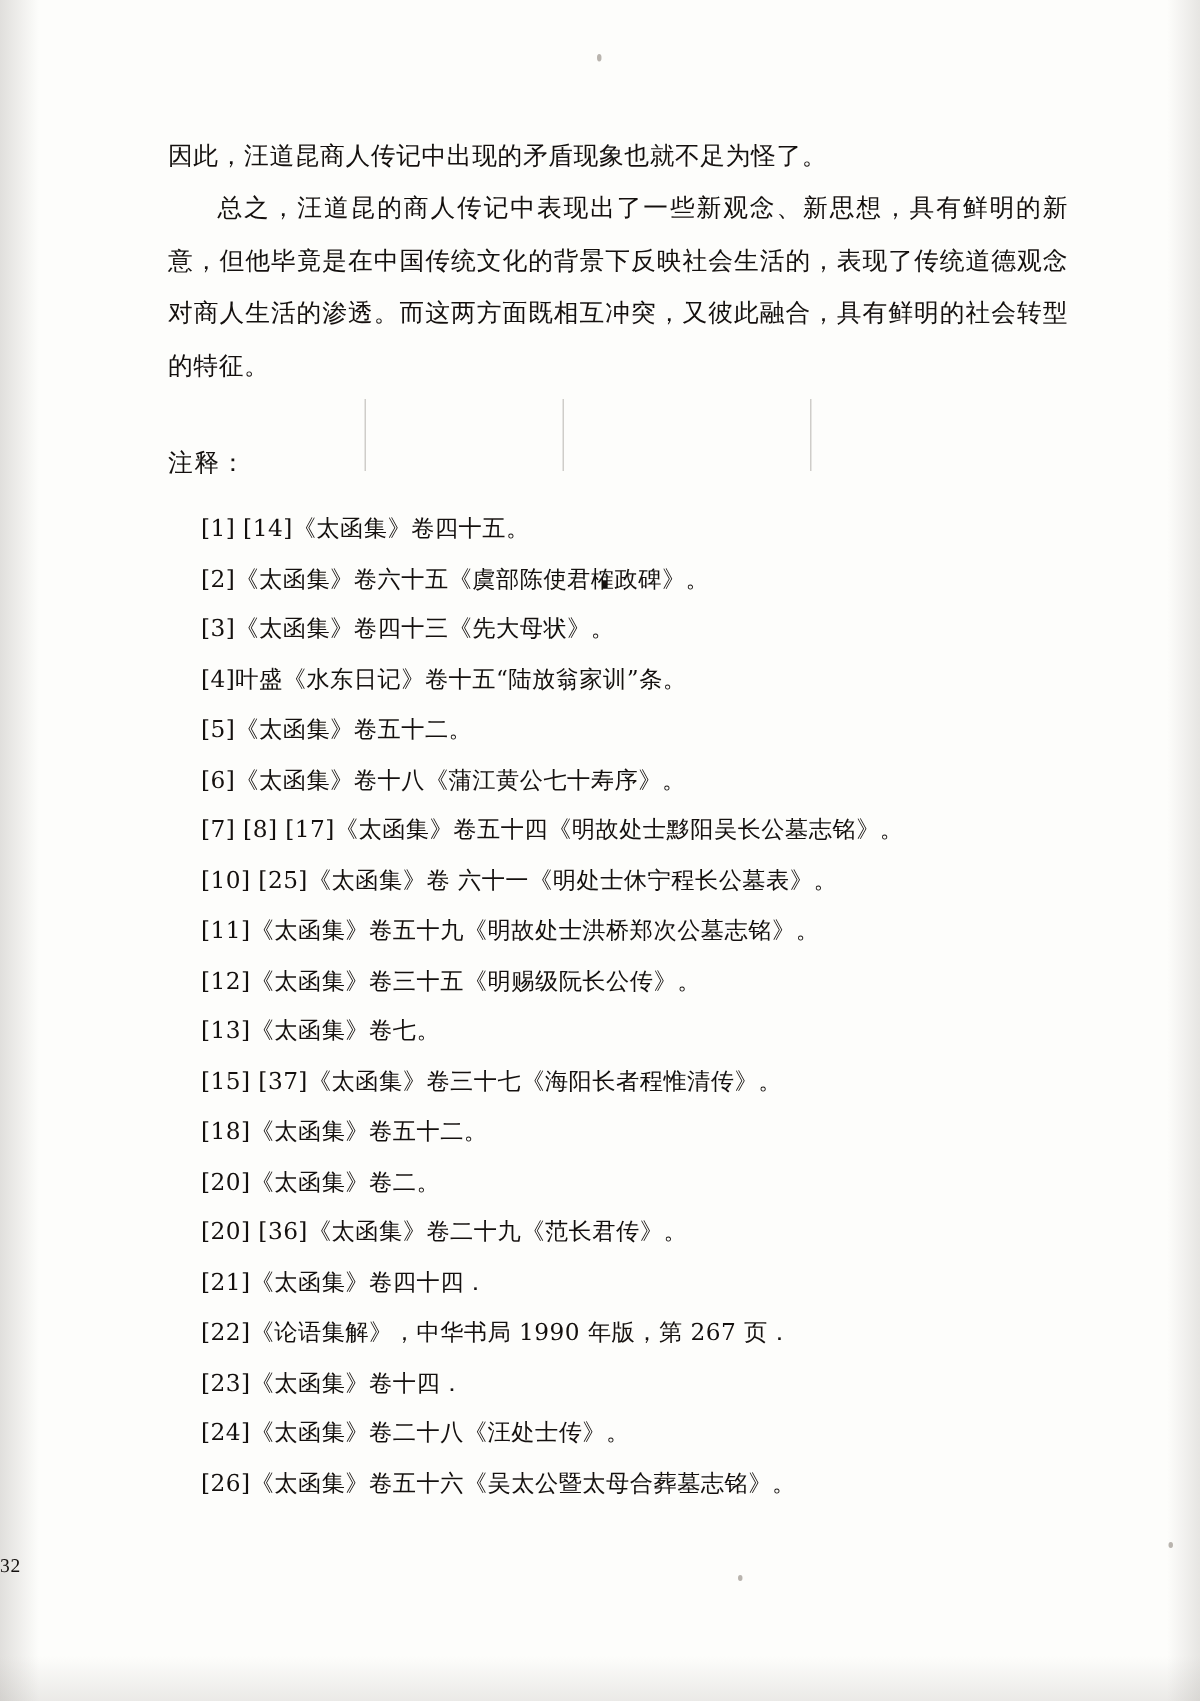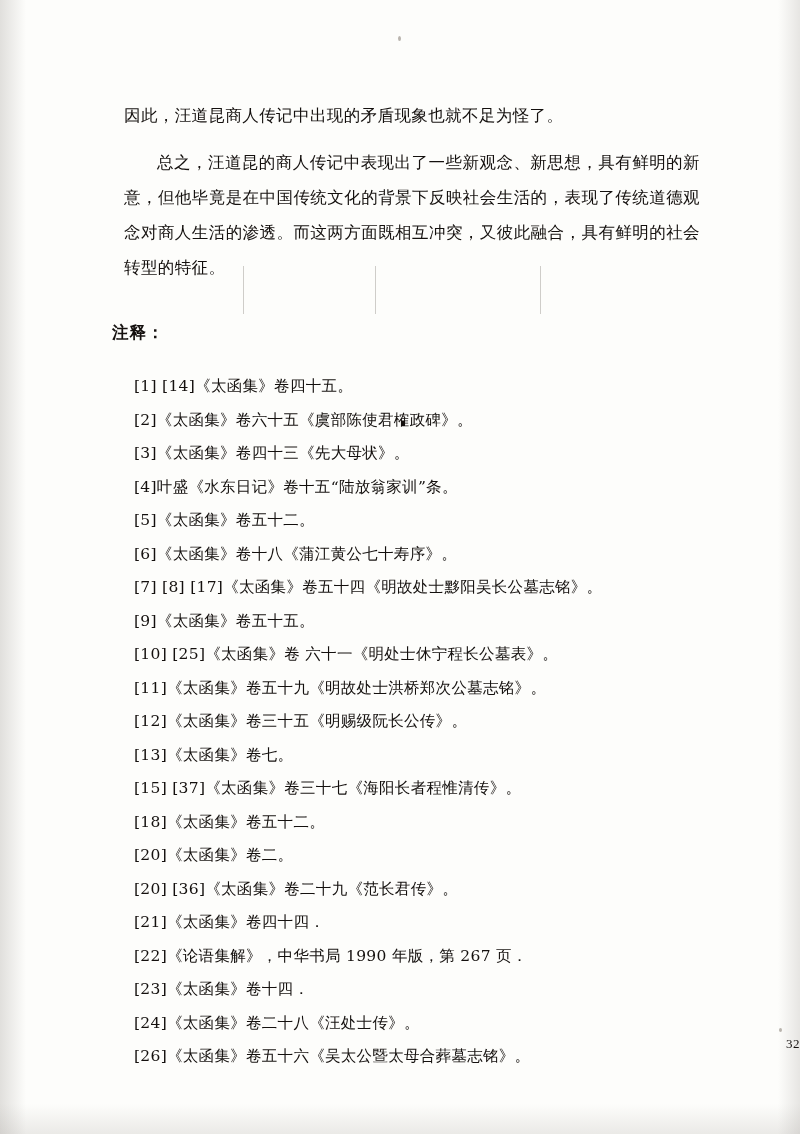--- a/index.html
+++ b/index.html
@@ -45,53 +45,53 @@
     left: 112px;
     top: 86px;
     width: 600px;
   }
 
   .body-text {
     font-size: 16.5px;
     line-height: 35px;
     letter-spacing: 0.4px;
     text-align: justify;
-    margin: 12px;
+    margin: 0;
   }
   .body-text.indent {
     text-indent: 2em;
   }
 
   .section-head {
     font-size: 16.5px;
     line-height: 35px;
     letter-spacing: 1px;
-    margin: 30px 0 20px 0;
-    font-weight: bold;
+    margin: 30px 0 10px 0;
+    font-weight: normal;
   }
 
   .notes {
     margin: 0;
     padding: 0;
     list-style: none;
   }
   .note-item {
     font-size: 15.5px;
     line-height: 33.5px;
     letter-spacing: 0.3px;
     padding-left: 22px;
     white-space: nowrap;
   }
 
   .page-number {
     position: absolute;
     left: 0;
     right: 0;
     top: 1036px;
-    text-align: right;
+    text-align: left;
     font-size: 13px;
     font-family: "Liberation Serif", serif;
     letter-spacing: 0.5px;
   }
 
   
   .speck {
     position: absolute;
     background: #b9b4ae;
     border-radius: 50%;
@@ -128,21 +128,20 @@
     <h2 class="section-head">注释：</h2>
 
     <ul class="notes">
       <li class="note-item">[1] [14]《太函集》卷四十五。</li>
       <li class="note-item">[2]《太函集》卷六十五《虞部陈使君榷政碑》。</li>
       <li class="note-item">[3]《太函集》卷四十三《先大母状》。</li>
       <li class="note-item">[4]叶盛《水东日记》卷十五“陆放翁家训”条。</li>
       <li class="note-item">[5]《太函集》卷五十二。</li>
       <li class="note-item">[6]《太函集》卷十八《蒲江黄公七十寿序》。</li>
       <li class="note-item">[7] [8] [17]《太函集》卷五十四《明故处士黟阳吴长公墓志铭》。</li>
-      <li class="note-item">[9]《太函集》卷五十五。</li>
       <li class="note-item">[10] [25]《太函集》卷 六十一《明处士休宁程长公墓表》。</li>
       <li class="note-item">[11]《太函集》卷五十九《明故处士洪桥郑次公墓志铭》。</li>
       <li class="note-item">[12]《太函集》卷三十五《明赐级阮长公传》。</li>
       <li class="note-item">[13]《太函集》卷七。</li>
       <li class="note-item">[15] [37]《太函集》卷三十七《海阳长者程惟清传》。</li>
       <li class="note-item">[18]《太函集》卷五十二。</li>
       <li class="note-item">[20]《太函集》卷二。</li>
       <li class="note-item">[20] [36]《太函集》卷二十九《范长君传》。</li>
       <li class="note-item">[21]《太函集》卷四十四．</li>
       <li class="note-item">[22]《论语集解》，中华书局 1990 年版，第 267 页．</li>

